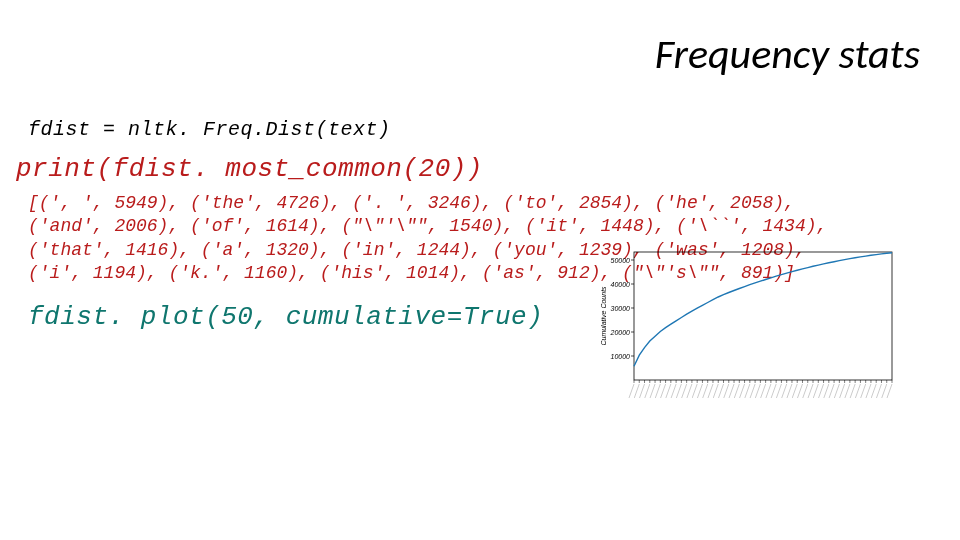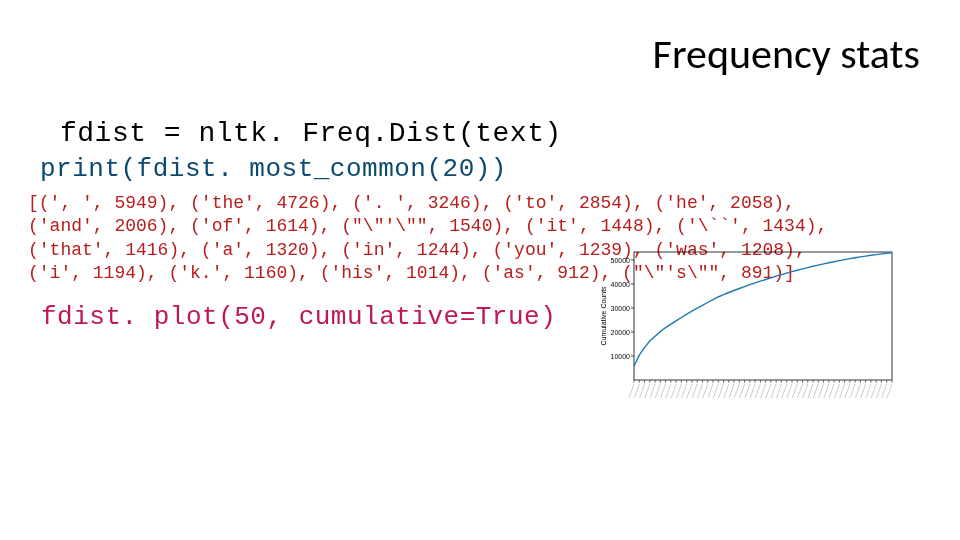--- a/index.html
+++ b/index.html
@@ -9,67 +9,67 @@
     height: 540px;
     background: #fff;
     font-family: "Segoe UI", Arial, sans-serif;
     overflow: hidden;
   }
   .slide {
     position: relative;
     width: 960px;
     height: 438px;
     box-sizing: border-box;
+    font-style: italic;
   }
   .title {
     position: absolute;
     top: 28px;
     right: 40px;
     font-size: 42px;
     color: #000;
     font-family: "Calibri", "Segoe UI", Arial, sans-serif;
   }
   .code1 {
     position: absolute;
     top: 118px;
     left: 28px;
     font-family: "Courier New", monospace;
-    font-size: 28px;
+    font-size: 20px;
     color: #000;
     letter-spacing: 0.5px;
-    margin-left: 32px;
   }
   .code2 {
     position: absolute;
     top: 154px;
-    left: 40px;
+    left: 16px;
     font-family: "Courier New", monospace;
     font-size: 26px;
-    color: #0c4a6e;
+    color: #b91c1c;
     letter-spacing: 0.5px;
     text-align: center;
   }
   .output {
     position: absolute;
     top: 192px;
     left: 28px;
     right: 20px;
     font-family: "Courier New", monospace;
     font-size: 18px;
     color: #b91c1c;
     white-space: pre-wrap;
     line-height: 1.3;
   }
   .code3 {
     position: absolute;
     top: 302px;
-    left: 41px;
+    left: 28px;
     font-family: "Courier New", monospace;
     font-size: 26px;
-    color: #be185d;
+    color: #0f766e;
     letter-spacing: 0.5px;
   }
   .chart {
     position: absolute;
     bottom: 18px;
     right: 54px;
     width: 310px;
     height: 174px;
   }
   .chart svg {

